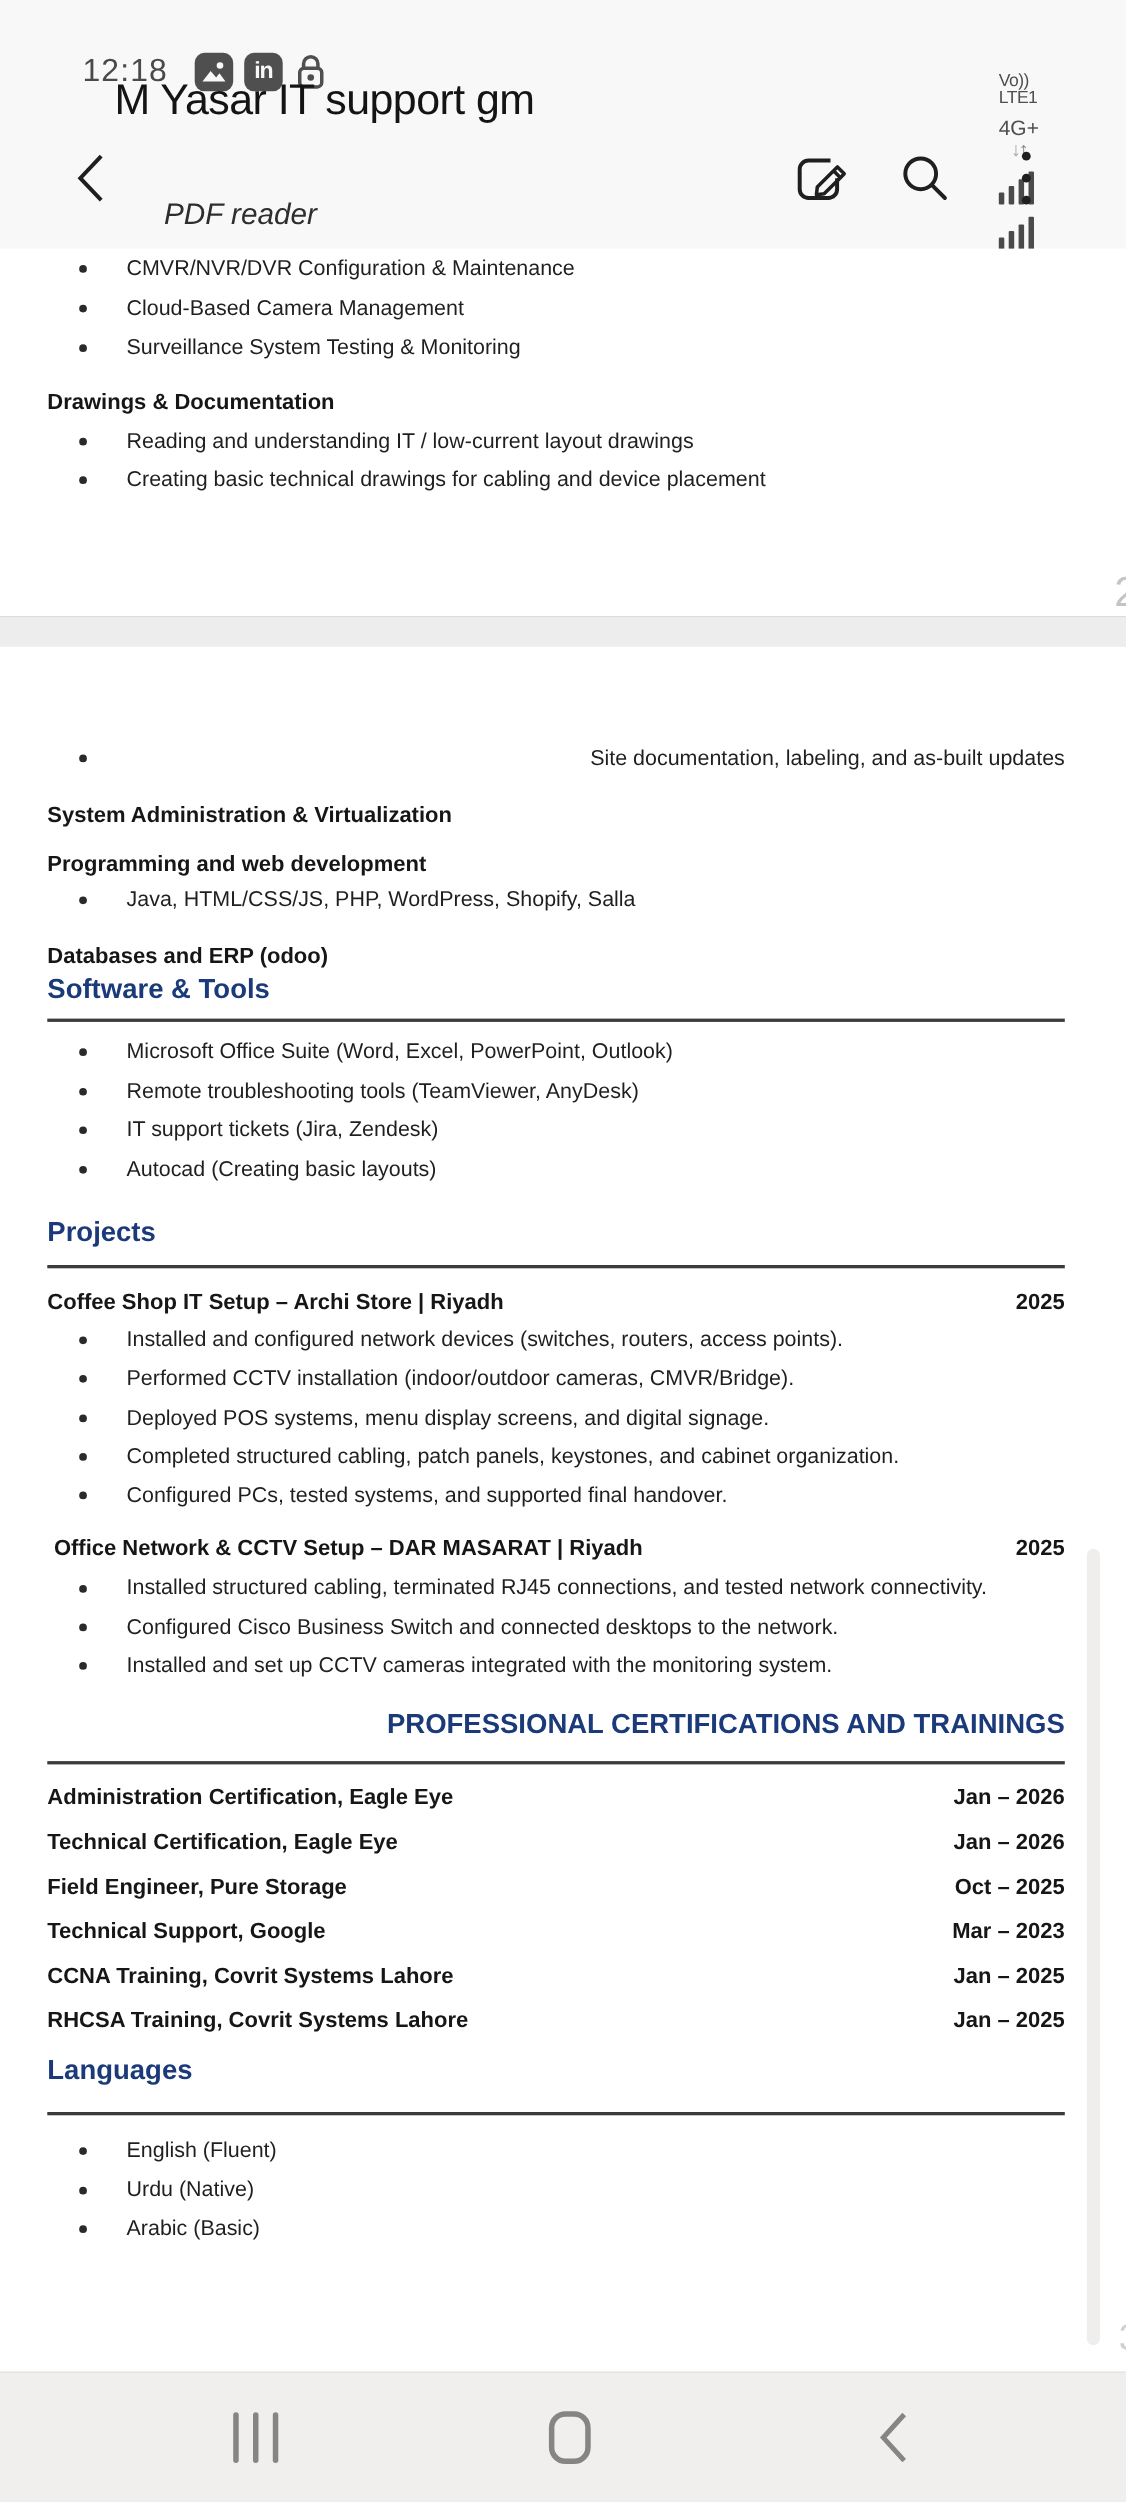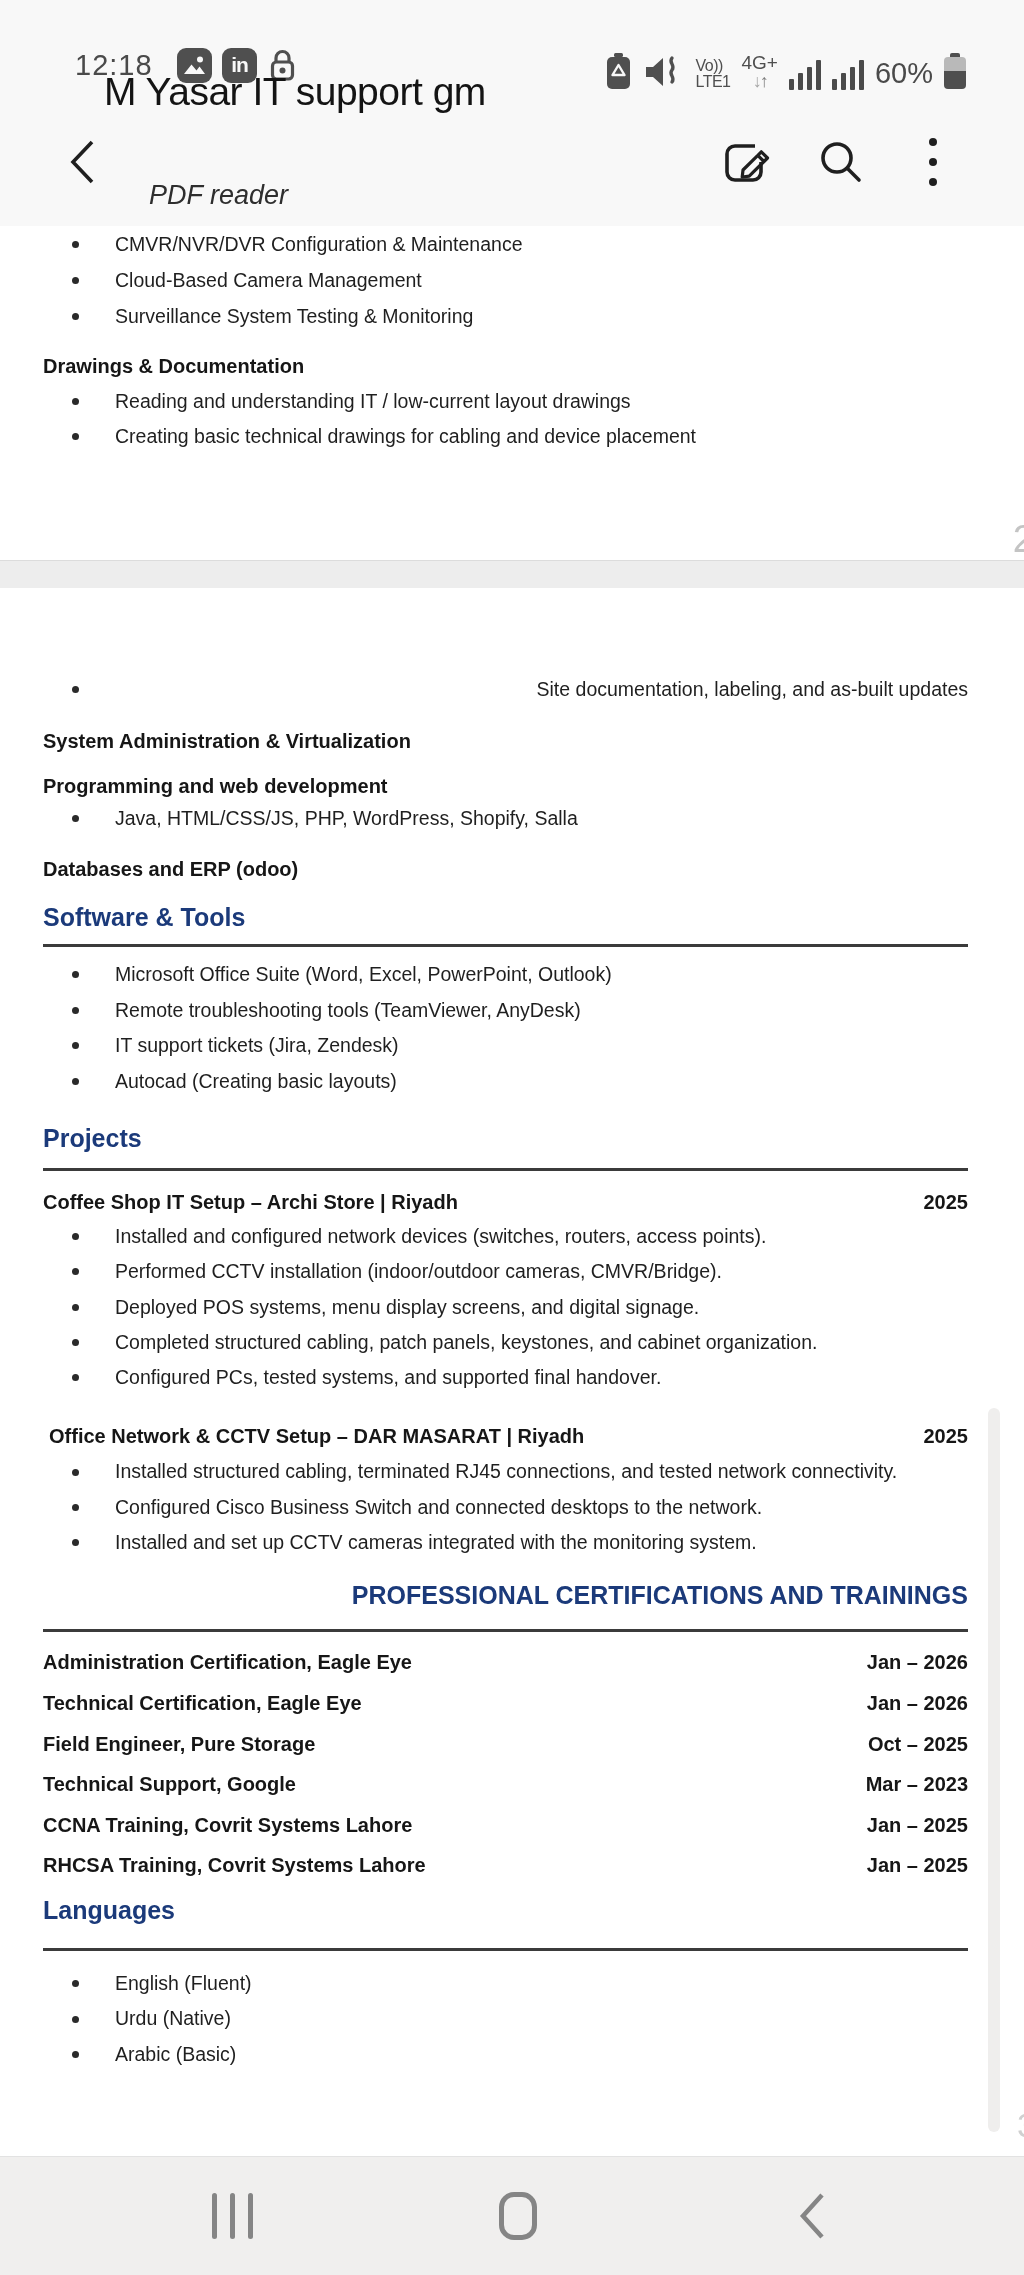--- a/index.html
+++ b/index.html
@@ -5,21 +5,21 @@
   html,body{margin:0;padding:0;background:#fff;}
   .screen{position:relative;width:1024px;height:2275px;background:#fff;overflow:hidden;
           font-family:"Liberation Sans",sans-serif;color:#1f1f1f;}
   
   .topbar{position:absolute;top:0;left:0;right:0;height:238px;background:#f8f8f8;border-bottom:1px solid #e3e3e3;}
   .status{position:absolute;top:44px;left:0;right:0;height:46px;margin-left:11px;}
   .st-time{position:absolute;left:64px;top:5px;font-size:29px;color:#4a4a4a;letter-spacing:1px;}
   .st-left-icons{position:absolute;left:166px;top:3px;display:flex;gap:10px;align-items:center;}
   .badge{width:35px;height:35px;border-radius:9px;background:#4f4f4f;display:flex;align-items:center;justify-content:center;}
   .badge.lin{font-weight:bold;color:#f8f8f8;font-size:21px;letter-spacing:-1px;}
-  .st-right{position:absolute;right:58px;top:0;display:flex;align-items:flex-end;gap:11px;height:46px;}
+  .st-right{position:absolute;right:58px;top:0;display:flex;align-items:flex-start;gap:11px;height:46px;flex-direction:column;}
   .volte{font-size:16px;line-height:16px;color:#4f4f4f;text-align:left;letter-spacing:-0.5px;}
   .netcol{font-size:19px;line-height:18px;color:#4f4f4f;text-align:center;font-weight:500;}
   .netcol .arr{font-size:18px;letter-spacing:-2px;}
   .arr-dn{color:#a5a5a5;} .arr-up{color:#7d7d7d;}
   .sig{display:flex;align-items:flex-end;gap:4px;height:30px;}
   .sig i{display:block;width:5px;background:#4a4a4a;border-radius:1px;}
   .pct{font-size:29px;color:#4a4a4a;}
   .batt{width:22px;height:37px;display:flex;flex-direction:column;align-items:center;}
   .batt .nub{width:10px;height:4px;background:#4f4f4f;border-radius:2px 2px 0 0;}
   .batt .body{width:22px;height:32px;border-radius:4px;overflow:hidden;display:flex;flex-direction:column;}
@@ -168,21 +168,21 @@
     <ul class="doc" style="margin-top:84px;text-align:right;">
       <li>Site documentation, labeling, and as-built updates</li>
     </ul>
     <div class="h3" style="margin-top:19px;">System Administration &amp; Virtualization</div>
     <div class="h3" style="margin-top:17px;">Programming and web development</div>
     <ul class="doc" style="margin-top:1.5px;">
       <li>Java, HTML/CSS/JS, PHP, WordPress, Shopify, Salla</li>
     </ul>
     <div class="h3" style="margin-top:18.5px;">Databases and ERP (odoo)</div>
 
-    <div class="sec" style="margin-top:18px;">Software &amp; Tools</div>
+    <div class="sec" style="margin-top:0;">Software &amp; Tools</div>
     <div class="rule" style="margin-top:11px;"></div>
     <ul class="doc" style="margin-top:10px;">
       <li>Microsoft Office Suite (Word, Excel, PowerPoint, Outlook)</li>
       <li>Remote troubleshooting tools (TeamViewer, AnyDesk)</li>
       <li>IT support tickets (Jira, Zendesk)</li>
       <li>Autocad (Creating basic layouts)</li>
     </ul>
 
     <div class="sec" style="margin-top:23px;">Projects</div>
     <div class="rule" style="margin-top:14px;"></div>
@@ -190,21 +190,21 @@
       <span>Coffee Shop IT Setup – Archi Store | Riyadh</span>
       <span>2025</span>
     </div>
     <ul class="doc" style="margin-top:3px;">
       <li style="height:35.3px;line-height:35.3px;">Installed and configured network devices (switches, routers, access points).</li>
       <li style="height:35.3px;line-height:35.3px;">Performed CCTV installation (indoor/outdoor cameras, CMVR/Bridge).</li>
       <li style="height:35.3px;line-height:35.3px;">Deployed POS systems, menu display screens, and digital signage.</li>
       <li style="height:35.3px;line-height:35.3px;">Completed structured cabling, patch panels, keystones, and cabinet organization.</li>
       <li style="height:35.3px;line-height:35.3px;">Configured PCs, tested systems, and supported final handover.</li>
     </ul>
-    <div class="projhead" style="margin-top:27px;padding-left:6px;">
+    <div class="projhead" style="margin-top:17px;padding-left:6px;">
       <span>Office Network &amp; CCTV Setup – DAR MASARAT | Riyadh</span>
       <span>2025</span>
     </div>
     <ul class="doc" style="margin-top:4px;">
       <li style="height:35.3px;line-height:35.3px;">Installed structured cabling, terminated RJ45 connections, and tested network connectivity.</li>
       <li style="height:35.3px;line-height:35.3px;">Configured Cisco Business Switch and connected desktops to the network.</li>
       <li style="height:35.3px;line-height:35.3px;">Installed and set up CCTV cameras integrated with the monitoring system.</li>
     </ul>
 
     <div class="sec" style="margin-top:19px;text-align:right;">PROFESSIONAL CERTIFICATIONS AND TRAININGS</div>

